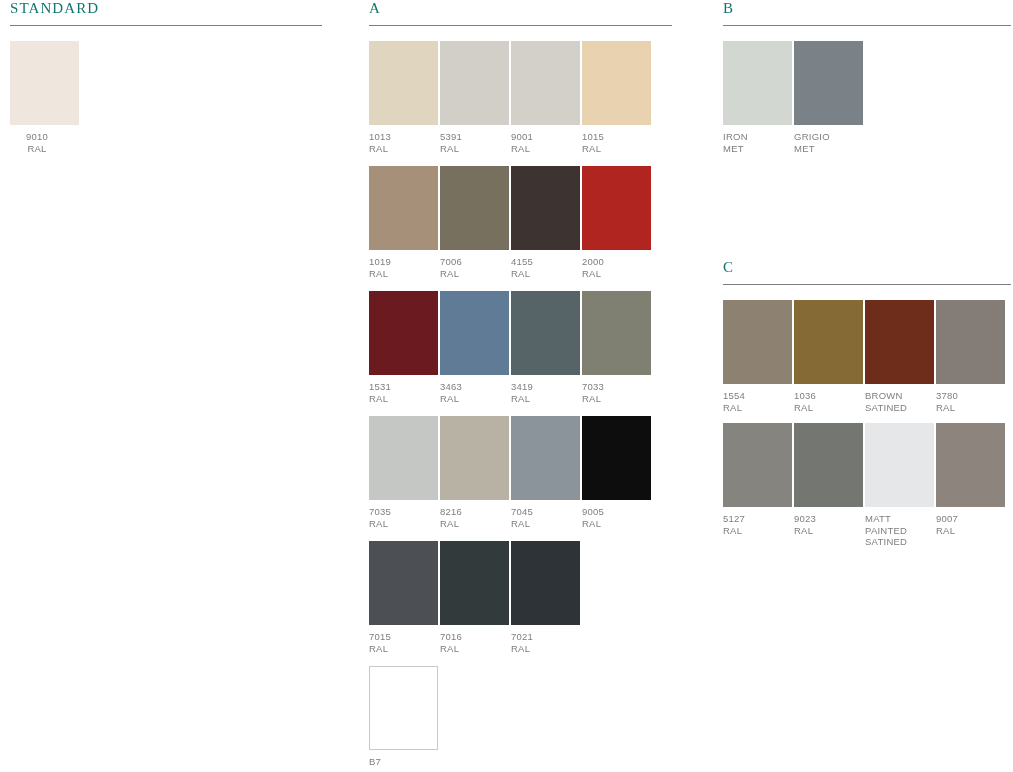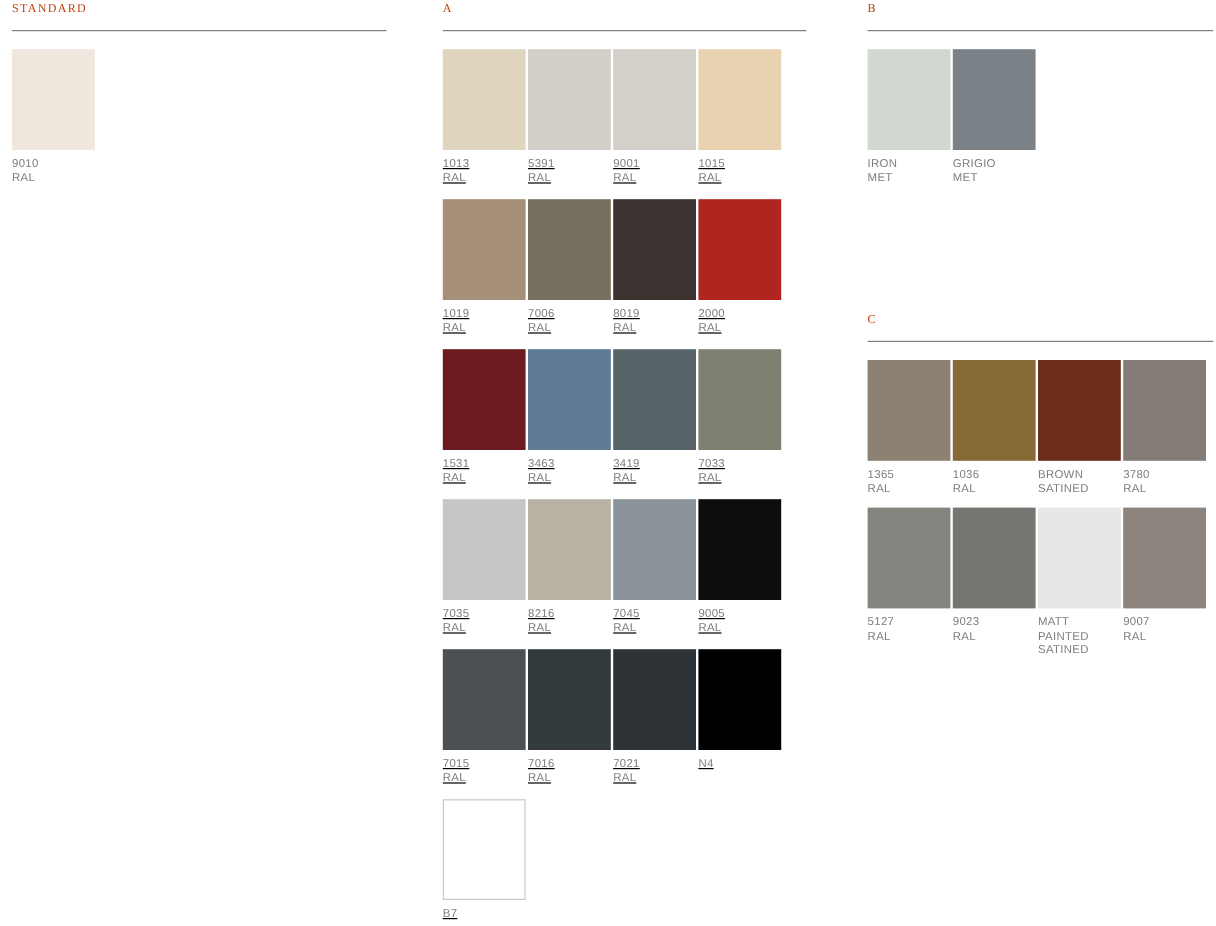--- a/index.html
+++ b/index.html
@@ -29,23 +29,23 @@
   .col-standard { left: 10px;  width: 312px; }
   .col-a        { left: 369px; width: 303px; }
   .col-bc       { left: 723px; width: 288px; }
 
   
   .section-head {
     position: relative;
   }
   .section-title {
     font-family: "Liberation Serif", serif;
-    font-size: 10px;
+    font-size: 15px;
     letter-spacing: 1.1px;
-    color: #c2410c;
+    color: #0f766e;
     line-height: 16px;
     padding-bottom: 9px;
     white-space: nowrap;
   }
   .section-rule {
     height: 1px;
     background: #7d7d7d;
     width: 100%;
   }
 
@@ -81,27 +81,27 @@
     font-family: "Liberation Sans", sans-serif;
     font-size: 9.5px;
     line-height: 11.5px;
     color: #7e7e7e;
     letter-spacing: 0.25px;
     padding-top: 6px;
     white-space: pre-line;
   }
 
   
-  .col-a .swatch-cell { margin-bottom: 12px; text-decoration: underline; }
+  .col-a .swatch-cell { margin-bottom: 12px; }
 
   
   .block-b { position: absolute; top: 0;   left: 0; width: 288px; }
   .block-c { position: absolute; top: 259px; left: 0; width: 288px; }
 
-  .col-standard .swatch-cell { width: 54px; }
+  .col-standard .swatch-cell { width: 54px; text-align: center; }
 </style>
 </head>
 <body>
 
 <div class="palette-page">
 
   <div class="column col-standard">
     <div class="section-head">
       <div class="section-title">STANDARD</div>
       <div class="section-rule"></div>
@@ -149,21 +149,21 @@
             <div class="swatch-label">1019
 RAL</div>
           </div>
           <div class="swatch-cell">
             <div class="swatch-chip" style="background: rgb(119, 112, 95);"></div>
             <div class="swatch-label">7006
 RAL</div>
           </div>
           <div class="swatch-cell">
             <div class="swatch-chip" style="background: rgb(61, 51, 49);"></div>
-            <div class="swatch-label">8019
+            <div class="swatch-label">4155
 RAL</div>
           </div>
           <div class="swatch-cell">
             <div class="swatch-chip" style="background: rgb(176, 37, 32);"></div>
             <div class="swatch-label">2000
 RAL</div>
           </div>
         </div>
         <div class="swatch-row">
           <div class="swatch-cell">
@@ -217,24 +217,20 @@
           </div>
           <div class="swatch-cell">
             <div class="swatch-chip" style="background: rgb(51, 58, 60);"></div>
             <div class="swatch-label">7016
 RAL</div>
           </div>
           <div class="swatch-cell">
             <div class="swatch-chip" style="background: rgb(46, 51, 56);"></div>
             <div class="swatch-label">7021
 RAL</div>
-          </div>
-          <div class="swatch-cell">
-            <div class="swatch-chip" style="background: rgb(0, 0, 0);"></div>
-            <div class="swatch-label">N4</div>
           </div>
         </div>
         <div class="swatch-row">
           <div class="swatch-cell">
             <div class="swatch-chip outlined" style="background: rgb(255, 255, 255);"></div>
             <div class="swatch-label">B7</div>
           </div>
         </div>
       </div>
   </div>
@@ -264,21 +260,21 @@
 
     <div class="block-c">
       <div class="section-head">
         <div class="section-title">C</div>
         <div class="section-rule"></div>
       </div>
       <div class="swatch-grid">
           <div class="swatch-row">
             <div class="swatch-cell">
               <div class="swatch-chip" style="background: rgb(141, 130, 113);"></div>
-              <div class="swatch-label">1365
+              <div class="swatch-label">1554
 RAL</div>
             </div>
             <div class="swatch-cell">
               <div class="swatch-chip" style="background: rgb(134, 106, 54);"></div>
               <div class="swatch-label">1036
 RAL</div>
             </div>
             <div class="swatch-cell">
               <div class="swatch-chip" style="background: rgb(110, 45, 26);"></div>
               <div class="swatch-label">BROWN

